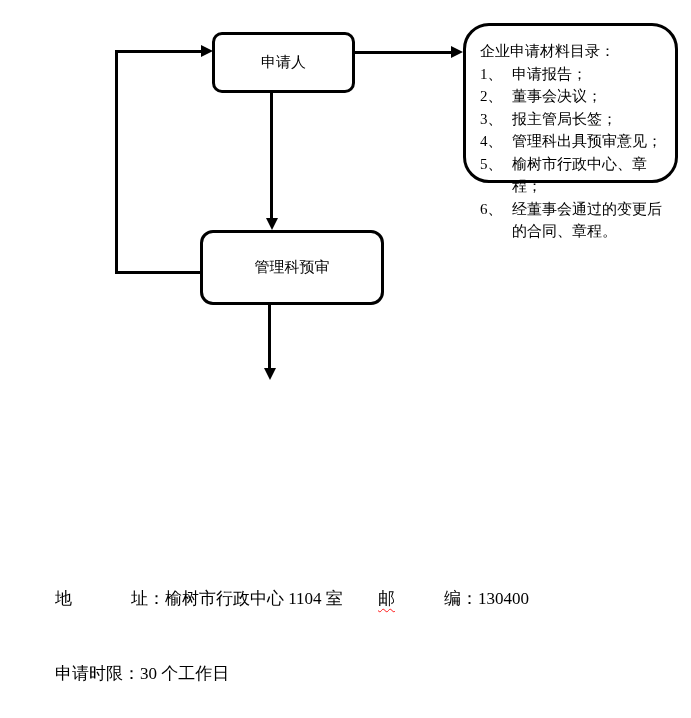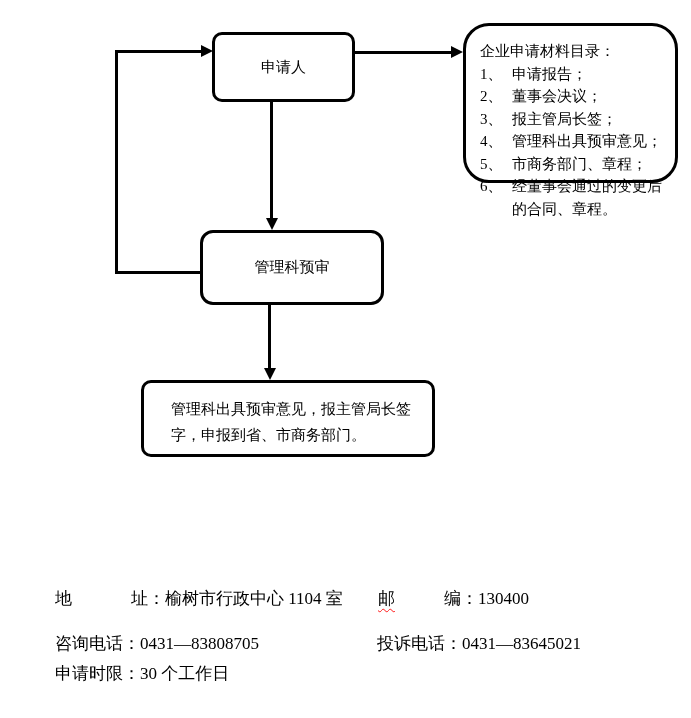--- a/index.html
+++ b/index.html
@@ -49,21 +49,21 @@
     z-index: 2;
     font-size: 15px;
     line-height: 25px;
   }
   .fbox.center {
     display: flex;
     align-items: center;
     justify-content: center;
   }
   .prewrap { white-space: pre-line; }
-  #applicant-box { left: 212px; top: 32px;  width: 143px; height: 70px;  border-radius: 10px; }
+  #applicant-box { left: 212px; top: 32px;  width: 143px; height: 61px;  border-radius: 10px; }
   #reject-box    { left: 55px;  top: 115px; width: 158px; height: 104px; border-radius: 16px; padding: 12px 8px 0 8px; }
   #review-box    { left: 200px; top: 230px; width: 184px; height: 75px;  border-radius: 13px; }
   #final-box     { left: 141px; top: 380px; width: 294px; height: 77px;  border-radius: 10px; padding: 13px 6px 0 27px; line-height: 26px; }
   #materials-box {
     left: 463px; top: 23px; width: 215px; height: 160px;
     border-radius: 26px;
     border-width: 3.5px;
     padding: 14px 5px 0 14px;
     line-height: 22.5px;
     font-size: 15px;
@@ -133,45 +133,37 @@
     <div class="mat-item">
       <span class="mat-num">3、</span>
       <span class="mat-text">报主管局长签；</span>
     </div>
     <div class="mat-item">
       <span class="mat-num">4、</span>
       <span class="mat-text">管理科出具预审意见；</span>
     </div>
     <div class="mat-item">
       <span class="mat-num">5、</span>
-      <span class="mat-text">市商务部门、章程；</span>
+      <span class="mat-text">榆树市行政中心、章程；</span>
     </div>
     <div class="mat-item">
       <span class="mat-num">6、</span>
       <span class="mat-text">经董事会通过的变更后
 的合同、章程。</span>
     </div>
   </div>
 
   <div id="review-box" class="fbox center">
     <span>管理科预审</span>
   </div>
 
-  <div id="final-box" class="fbox">
-    <span class="prewrap">管理科出具预审意见，报主管局长签
-字，申报到省、市商务部门。</span>
-  </div>
 
   <div id="info-row-1" class="info-line">
     <span id="addr-label">地</span>
     <span id="addr-value">址：榆树市行政中心 1104 室</span>
     <span id="postal-label">邮</span>
     <span id="postal-value">编：130400</span>
-  </div>
-  <div id="info-row-2" class="info-line">
-    <span id="consult-phone">咨询电话：0431—83808705</span>
-    <span id="complaint-phone">投诉电话：0431—83645021</span>
   </div>
   <div id="info-row-3" class="info-line">
     <span id="time-limit">申请时限：30 个工作日</span>
   </div>
 
 </div>
 
 </body></html>

